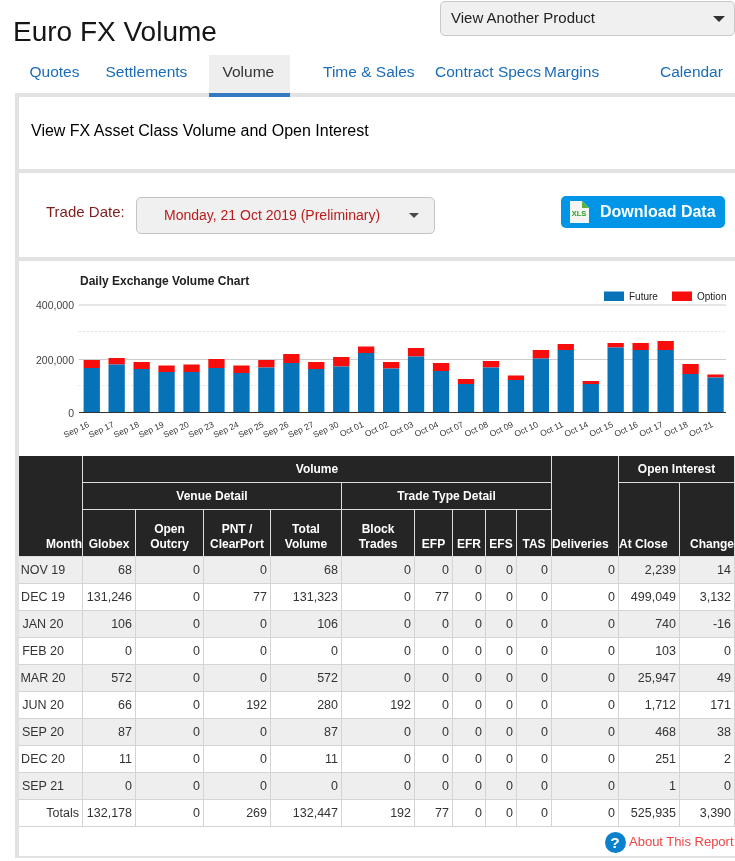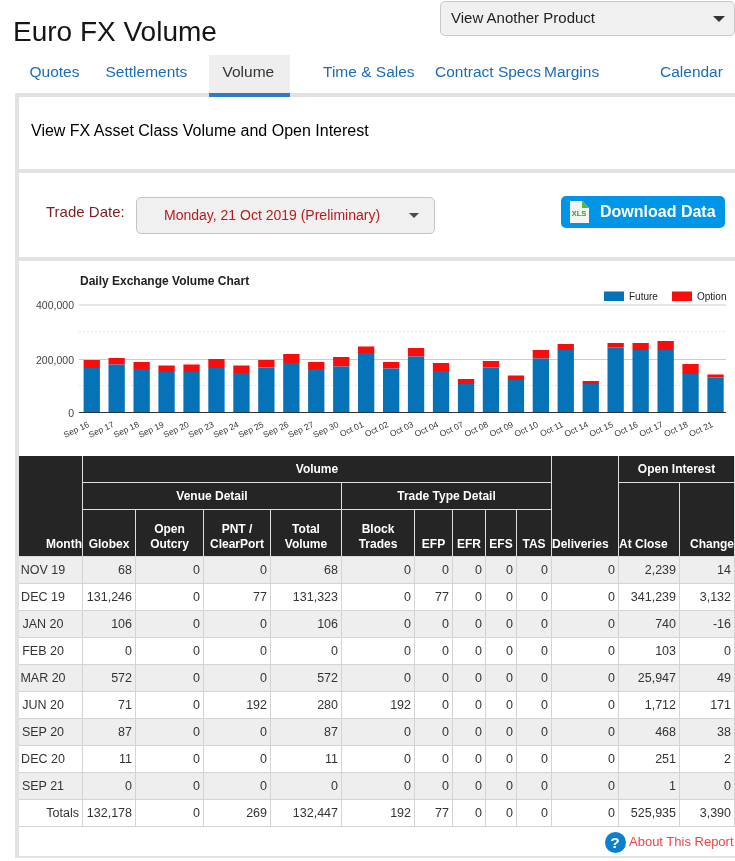--- a/index.html
+++ b/index.html
@@ -209,21 +209,21 @@
         <td>131,246</td>
         <td>0</td>
         <td>77</td>
         <td>131,323</td>
         <td>0</td>
         <td>77</td>
         <td>0</td>
         <td>0</td>
         <td>0</td>
         <td>0</td>
-        <td>341,239</td>
+        <td>499,049</td>
         <td>3,132</td>
       </tr>
 <tr class="odd">
         <td class="mon">JAN 20</td>
         <td>106</td>
         <td>0</td>
         <td>0</td>
         <td>106</td>
         <td>0</td>
         <td>0</td>
@@ -259,21 +259,21 @@
         <td>0</td>
         <td>0</td>
         <td>0</td>
         <td>0</td>
         <td>0</td>
         <td>25,947</td>
         <td>49</td>
       </tr>
 <tr class="even">
         <td class="mon">JUN 20</td>
-        <td>71</td>
+        <td>66</td>
         <td>0</td>
         <td>192</td>
         <td>280</td>
         <td>192</td>
         <td>0</td>
         <td>0</td>
         <td>0</td>
         <td>0</td>
         <td>0</td>
         <td>1,712</td>

